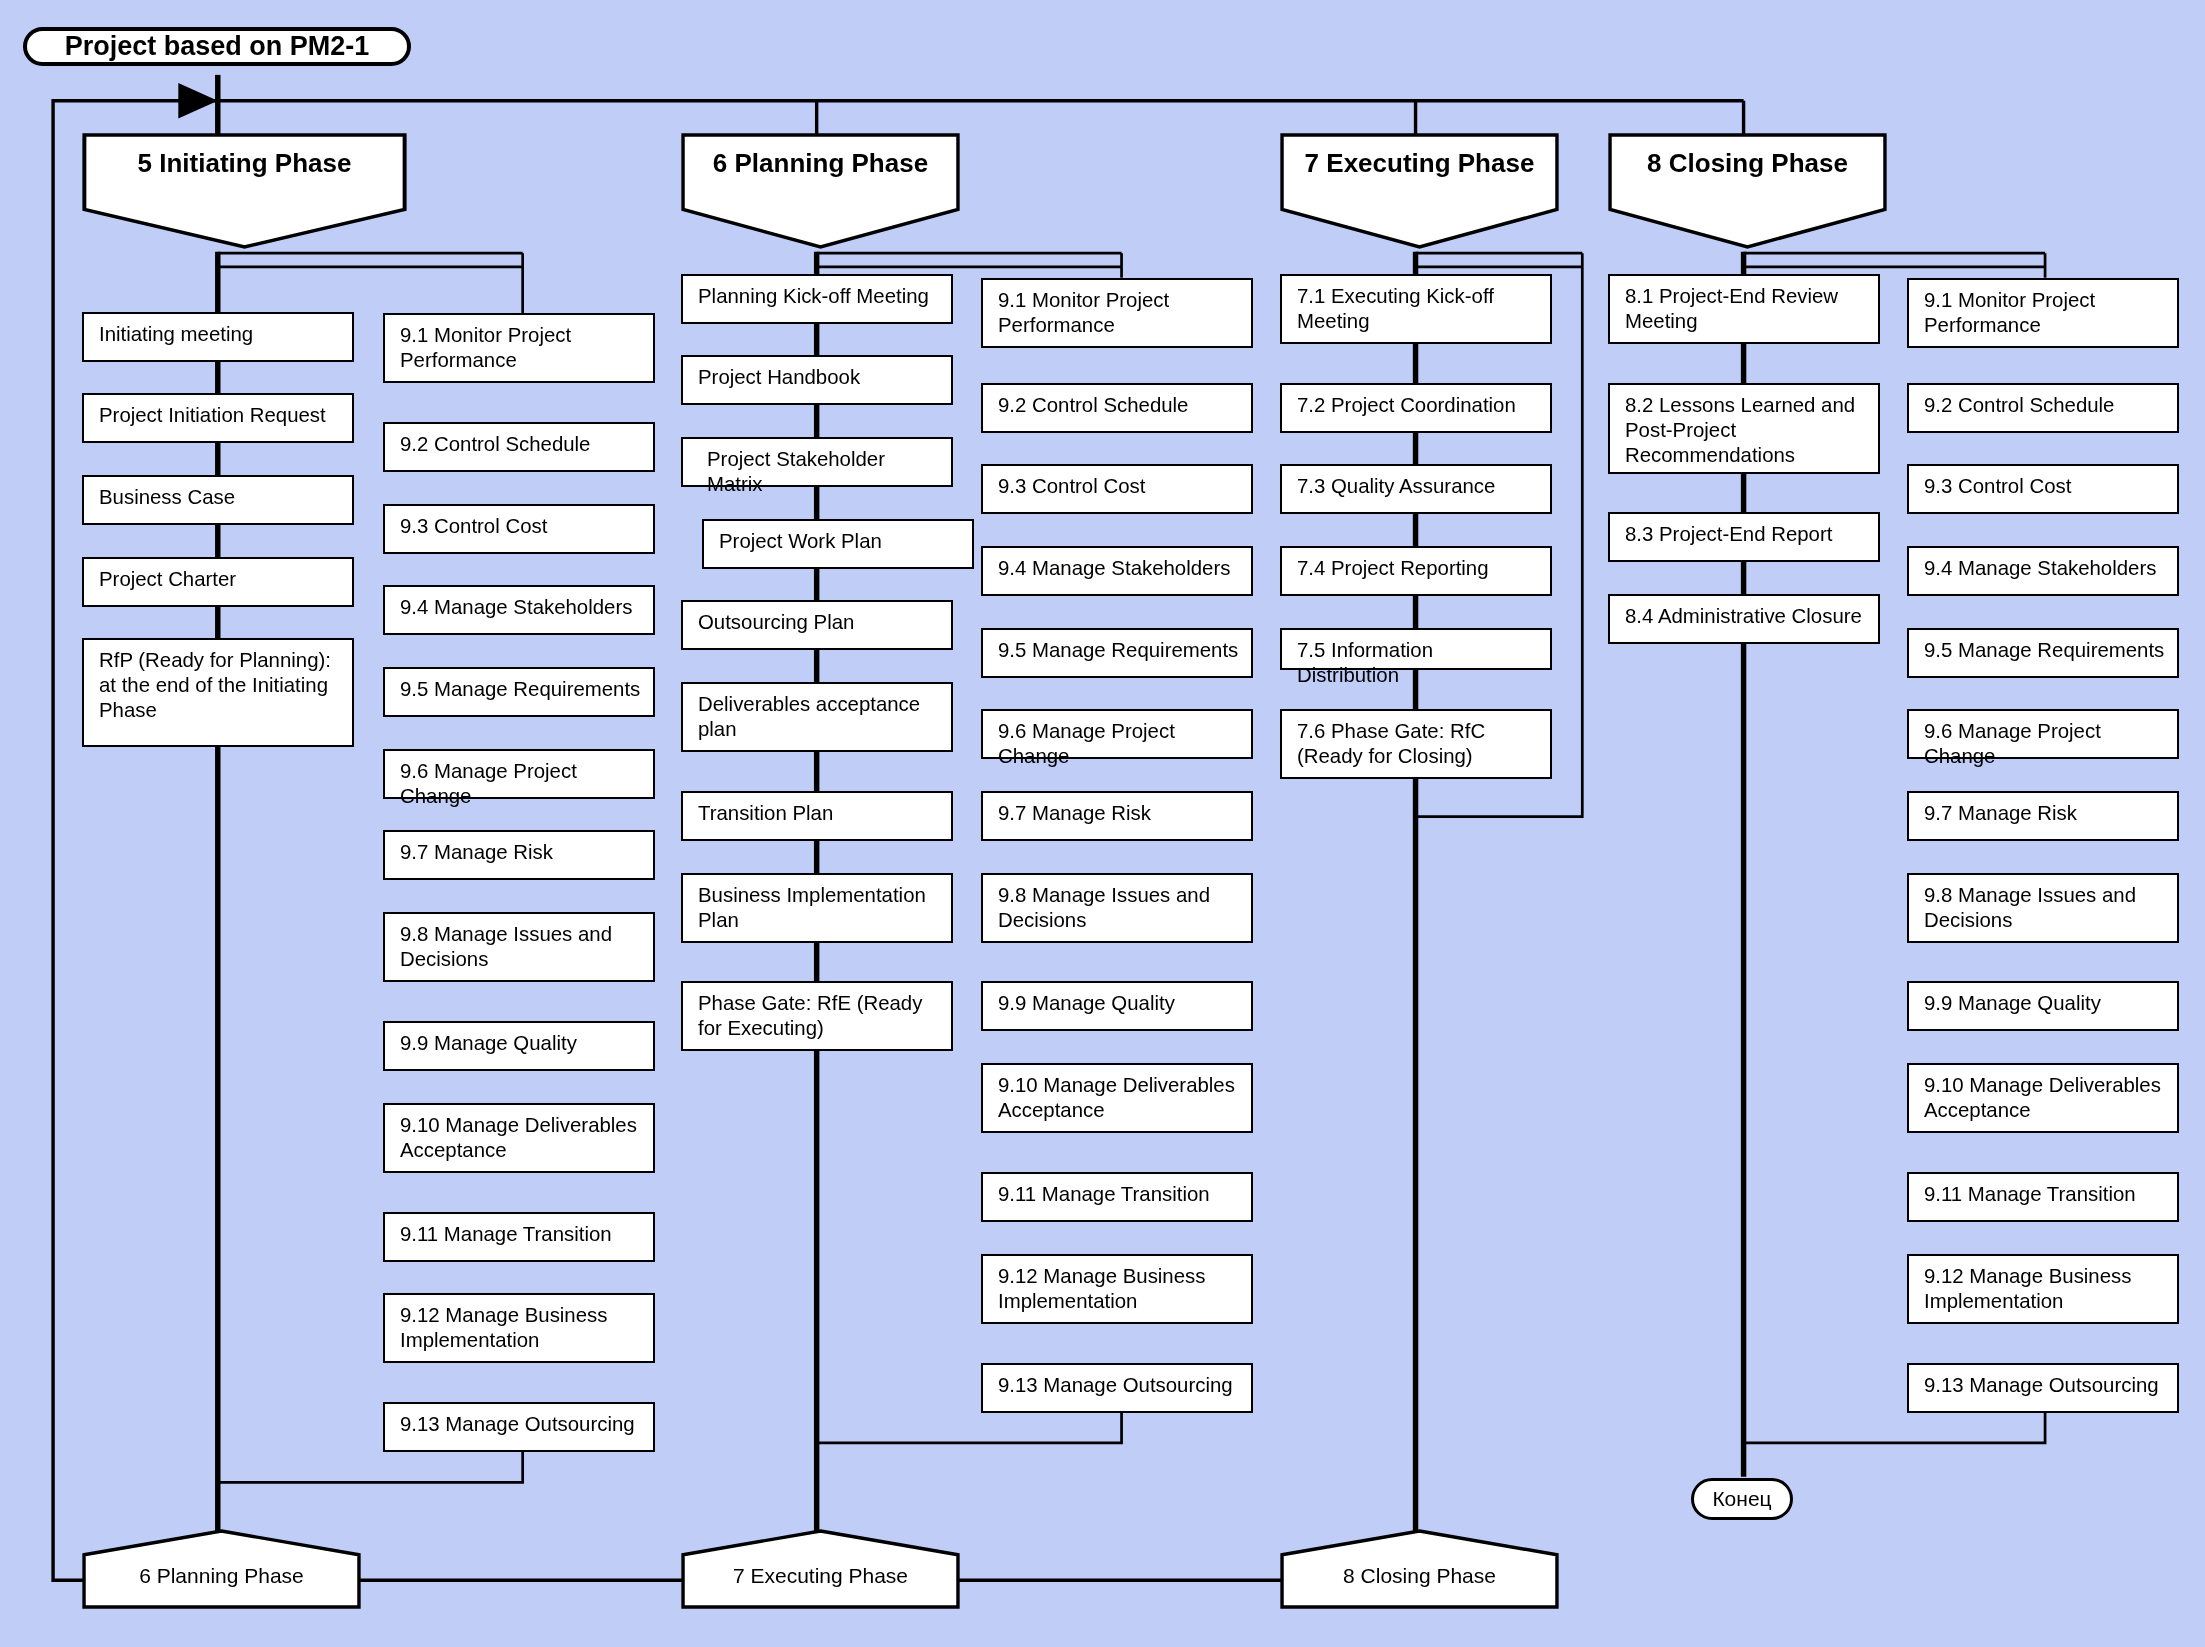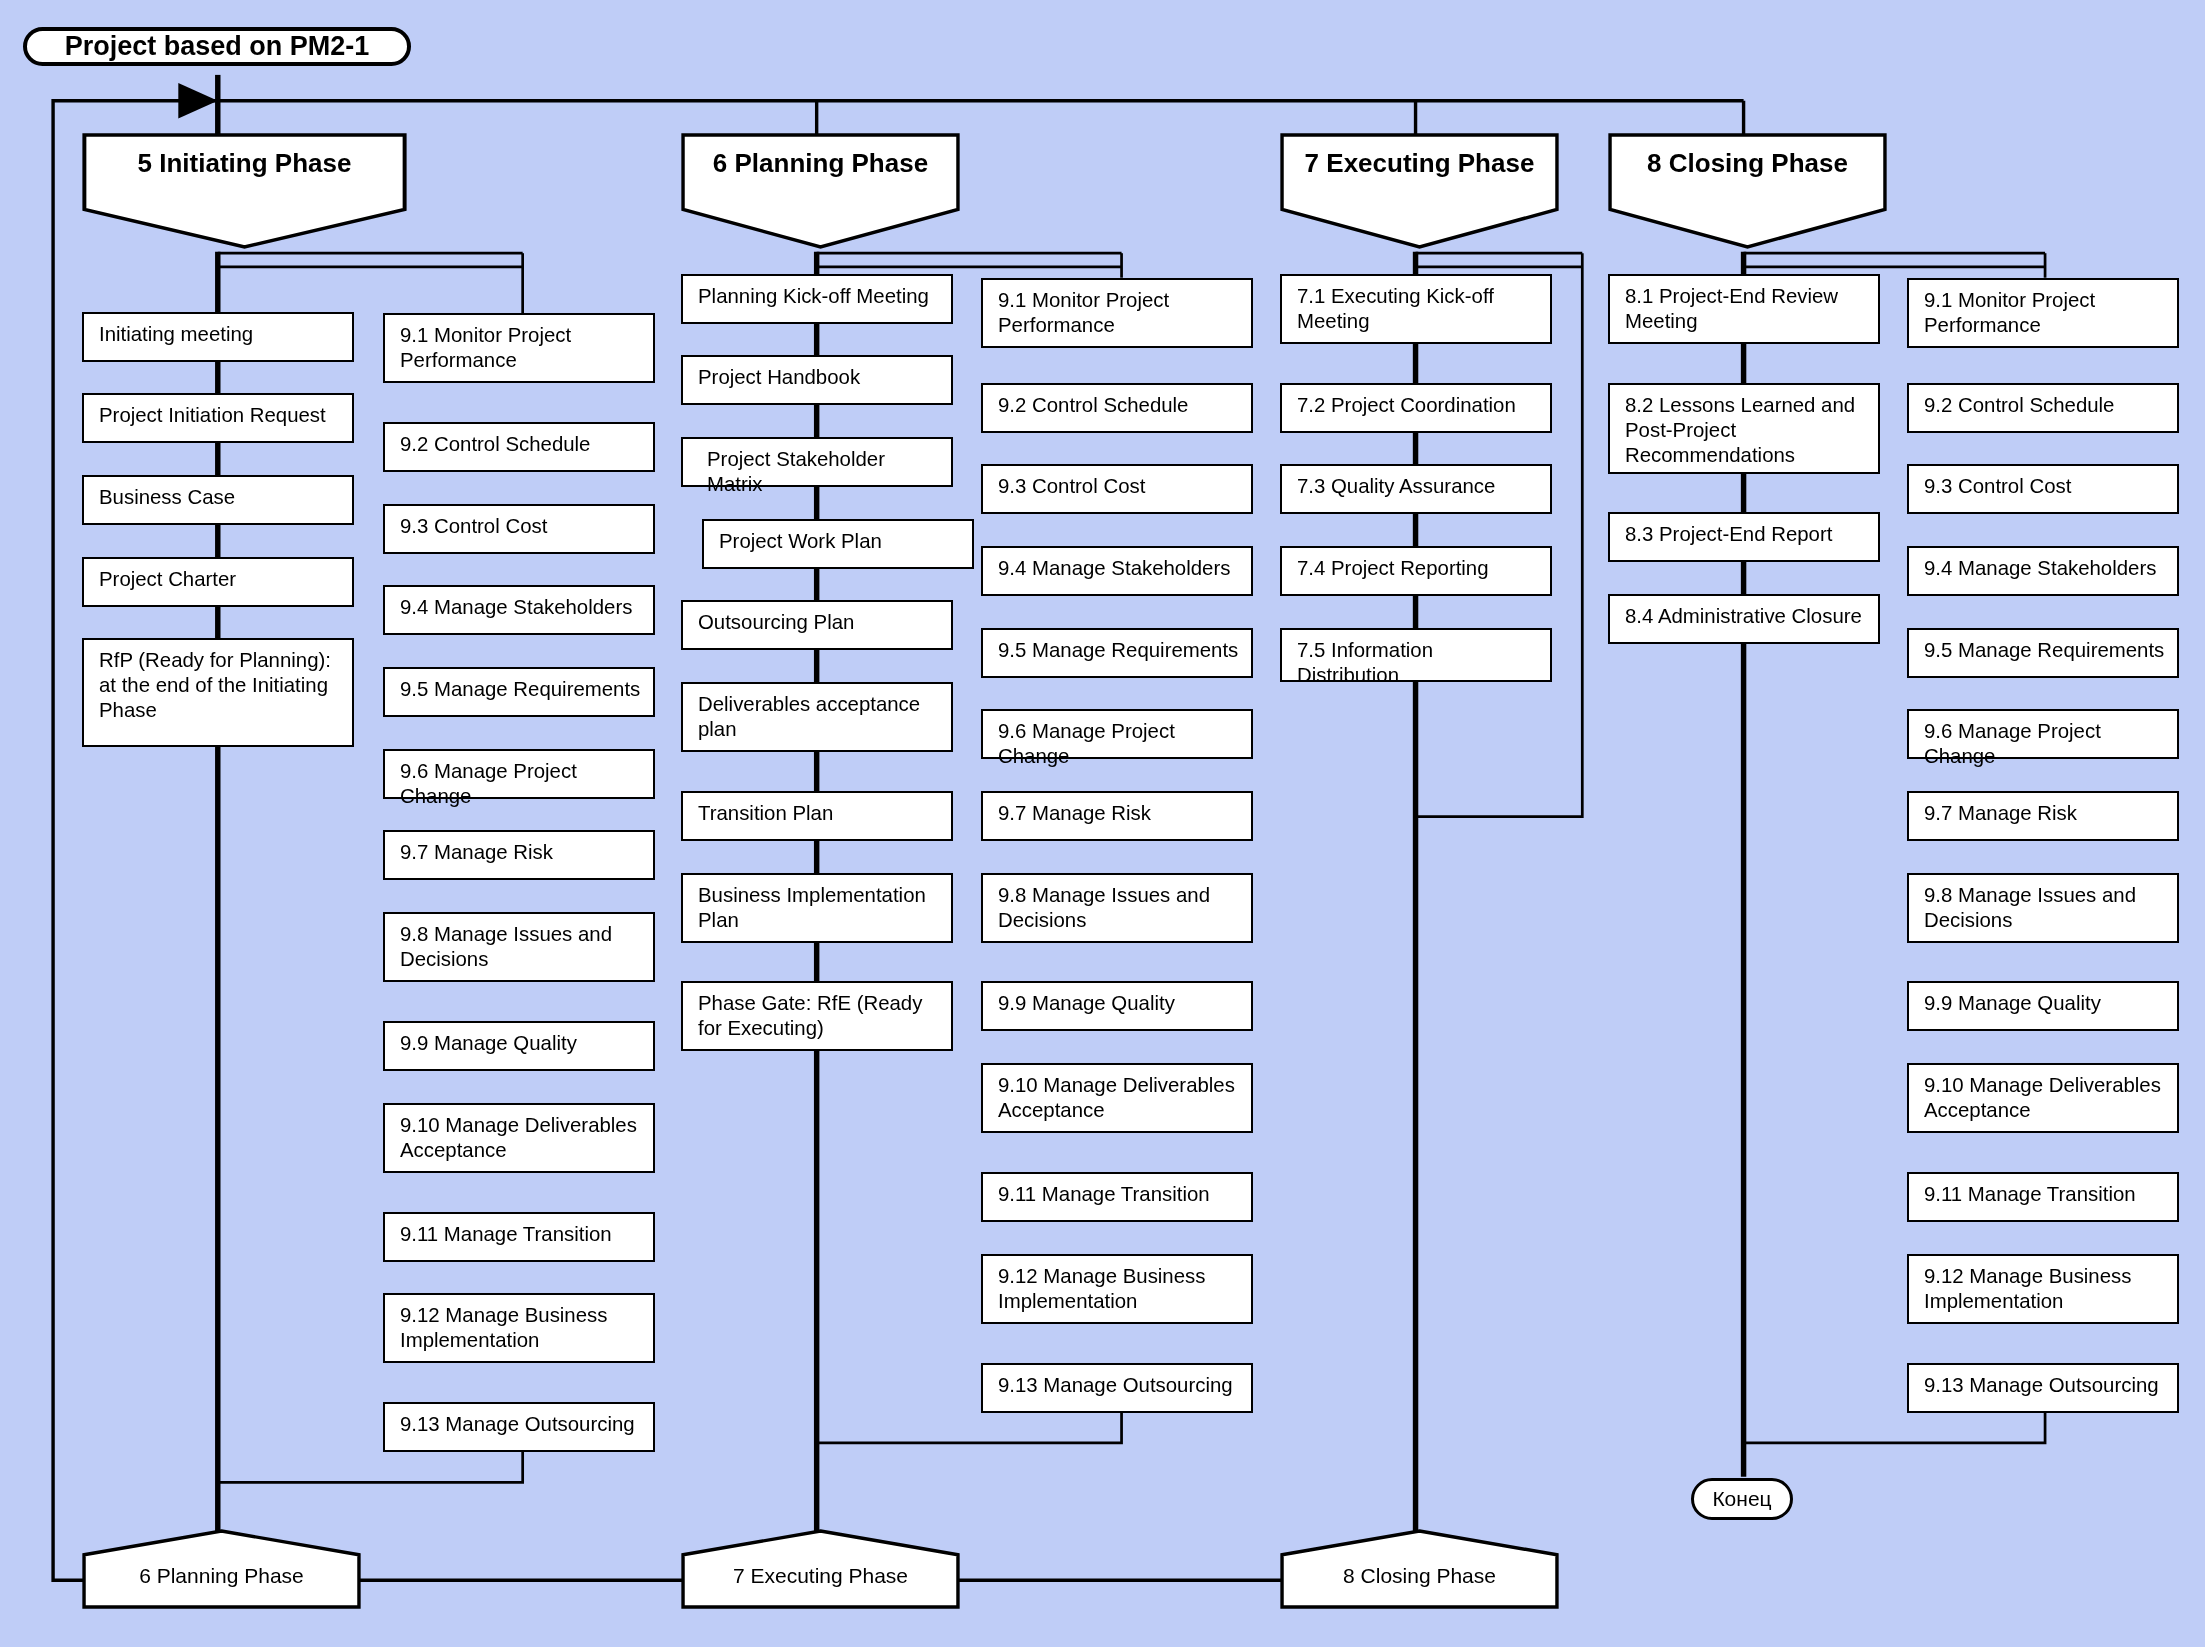--- a/index.html
+++ b/index.html
@@ -238,22 +238,24 @@
     <span>9.13 Manage Outsourcing</span></div>
 
   <div class="box" style="left:1280px;top:274px;width:272px;height:70px;">
     <span>7.1 Executing Kick-off Meeting</span></div>
   <div class="box" style="left:1280px;top:383px;width:272px;height:50px;">
     <span>7.2 Project Coordination</span></div>
   <div class="box" style="left:1280px;top:464px;width:272px;height:50px;">
     <span>7.3 Quality Assurance</span></div>
   <div class="box" style="left:1280px;top:546px;width:272px;height:50px;">
     <span>7.4 Project Reporting</span></div>
-  <div class="box" style="left:1280px;top:628px;width:272px;height:54px;">
+  <div class="box" style="left:1280px;top:628px;width:272px;height:42px;">
     <span>7.5 Information Distribution</span></div>
+  <div class="box" style="left:1280px;top:709px;width:272px;height:70px;">
+    <span>7.6 Phase Gate: RfC (Ready for Closing)</span></div>
 
   <div class="box" style="left:1608px;top:274px;width:272px;height:70px;">
     <span>8.1 Project-End Review Meeting</span></div>
   <div class="box" style="left:1608px;top:383px;width:272px;height:91px;">
     <span>8.2 Lessons Learned and Post-Project Recommendations</span></div>
   <div class="box" style="left:1608px;top:512px;width:272px;height:50px;">
     <span>8.3 Project-End Report</span></div>
   <div class="box" style="left:1608px;top:594px;width:272px;height:50px;">
     <span>8.4 Administrative Closure</span></div>
 

